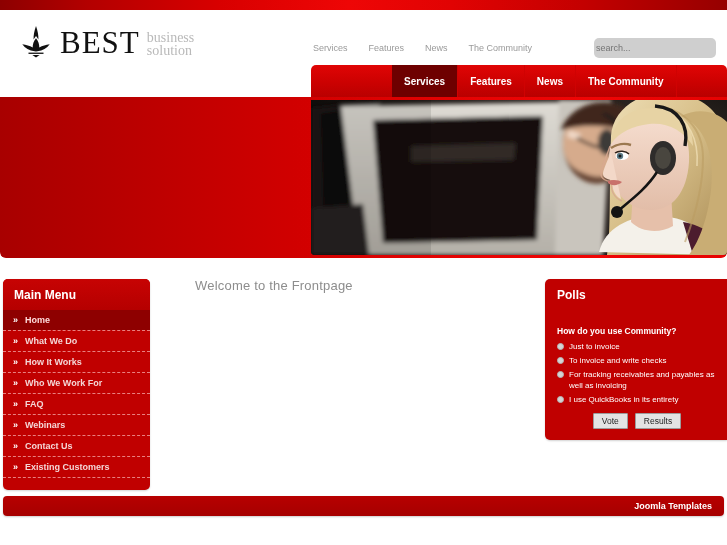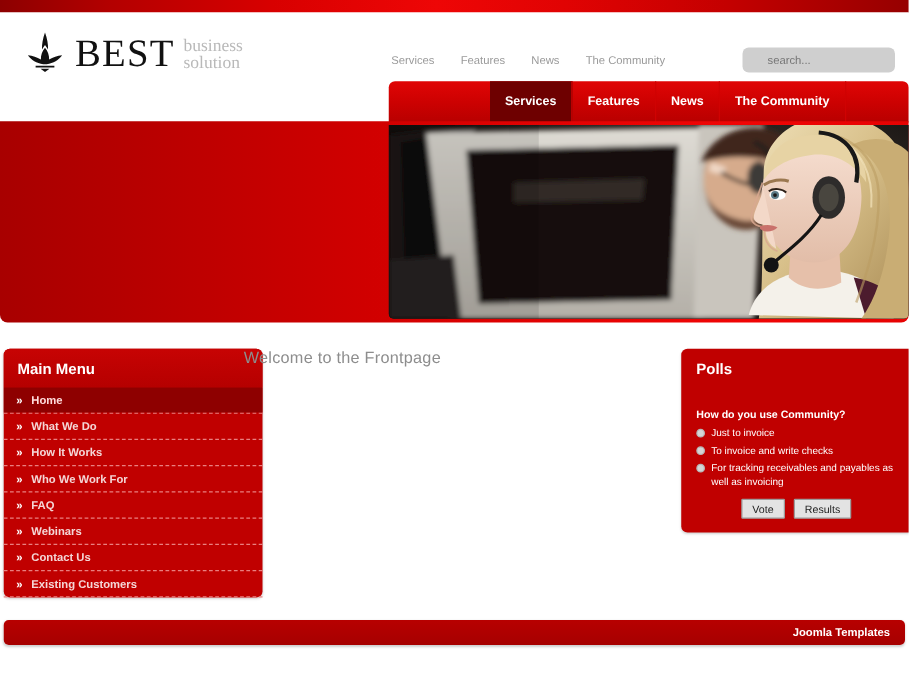--- a/index.html
+++ b/index.html
@@ -46,21 +46,21 @@
     display: flex; gap: 21px;
   }
   .topnav a {
     font-size: 9px; color: #9a9a9a; text-decoration: none; white-space: nowrap;
   }
 
   .search-box {
     position: absolute; right: 11px; top: 28px;
     width: 122px; height: 20px; border-radius: 5px;
     background: #cfcfcf; border: none;
-    font-size: 9px; color: #8a8a8a; padding: 0 20px;
+    font-size: 9px; color: #8a8a8a; padding: 0 2px;
     font-family: "Liberation Sans", sans-serif;
     outline: none;
     margin-left: 34px;
   }
 
   
   .menubar {
     position: absolute; left: 311px; top: 65px; width: 416px; height: 33px;
     background: linear-gradient(to bottom, #e00505 0%, #cc0101 52%, #b80000 100%);
     border-radius: 5px 5px 0 0;
@@ -89,24 +89,24 @@
   .hero-photo {
     position: absolute; left: 311px; top: 100px; width: 416px; height: 155px;
     overflow: hidden;
     border-radius: 0 0 4px 4px;
     background: #1b1613;
   }
   .hero-photo svg { display: block; width: 416px; height: 155px; }
 
   
   .sidebar {
-    position: absolute; left: 3px; top: 279px; width: 207px;
+    position: absolute; left: 3px; top: 279px; width: 147px;
     background: #c00000;
     border-radius: 5px;
-    padding-bottom: 0;
+    padding-bottom: 12px;
     box-shadow: 0 1px 2px rgba(0,0,0,.18);
   }
   .sidebar-title {
     height: 31px; display: flex; align-items: center;
     padding-left: 11px;
     font-size: 12px; font-weight: bold; color: #ffffff;
     background: linear-gradient(to bottom, #c70303 0%, #b50000 100%);
     border-radius: 5px 5px 0 0;
   }
   .menu-list { list-style: none; }
@@ -374,20 +374,24 @@
       <span class="olabel">Just to invoice</span>
     </div>
     <div class="poll-opt">
       <span class="radio"></span>
       <span class="olabel">To invoice and write checks</span>
     </div>
     <div class="poll-opt">
       <span class="radio"></span>
       <span class="olabel">For tracking receivables and payables as well as invoicing</span>
     </div>
+    <div class="poll-opt">
+      <span class="radio"></span>
+      <span class="olabel">I use QuickBooks in its entirety</span>
+    </div>
 
     <div class="poll-buttons">
       <button type="button">Vote</button>
       <button type="button">Results</button>
     </div>
   </div>
 
   <div class="footer">
     <a href="#">Joomla Templates</a>
   </div>

